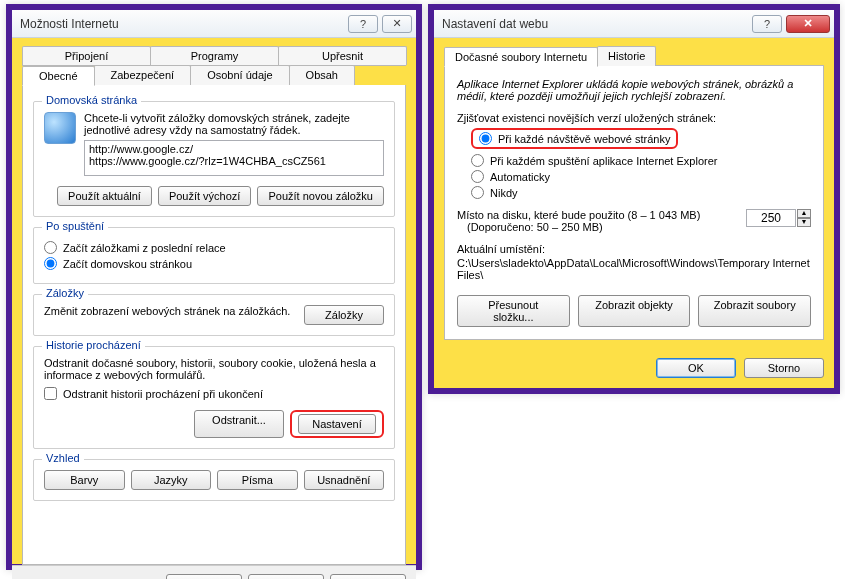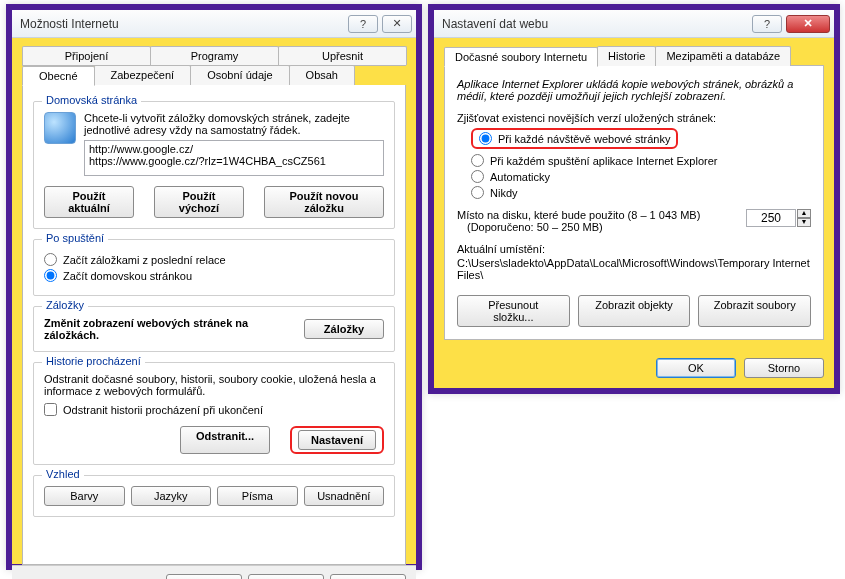--- a/index.html
+++ b/index.html
@@ -91,21 +91,21 @@
     display: inline-block;
     min-width: 80px;
     padding: 3px 10px;
     border: 1px solid #8a8a8a;
     background: linear-gradient(#fdfdfd,#e5e5e5);
     border-radius: 3px;
     font-size: 11px;
     text-align: center;
     cursor: pointer;
   }
-  .btn-row { display: flex; gap: 20px; justify-content: flex-end; margin-top: 6px; font-weight: bold; }
+  .btn-row { display: flex; gap: 6px; justify-content: flex-end; margin-top: 6px; }
   .btn-row .btn { min-width: 90px; }
   .radio-row, .check-row { display: flex; align-items: center; gap: 6px; margin: 3px 0; }
   .radio-row input, .check-row input { margin: 0; }
   .highlight-red { border: 2px solid #e22; border-radius: 6px; padding: 2px 6px; display: inline-block; }
   .bottom-buttons { display: flex; justify-content: flex-end; gap: 6px; padding: 8px 10px; border-top: 1px solid #ccc; background: #f0f0f0;}
   .bottom-buttons .btn { min-width: 76px; }
   .bottom-buttons .btn.disabled { color: #999; }
   
   .r-tabrow { display: flex; margin-bottom: -1px; }
   .r-tab { padding: 3px 10px; border: 1px solid #b8b8b8; border-bottom: none; background: #f6f6f6; cursor:pointer; margin-right: -1px; border-radius: 2px 2px 0 0;}
@@ -172,21 +172,21 @@
           <span>Začít záložkami z poslední relace</span>
         </div>
         <div class="radio-row">
           <input type="radio" name="startup" checked="" style="">
           <span>Začít domovskou stránkou</span>
         </div>
       </div>
 
       <div class="group">
         <span class="group-title">Záložky</span>
-        <div style="display:flex; align-items:center; gap:2px;font-weight:bold;">
+        <div style="display:flex; align-items:flex-start; gap:2px;">
           <span style="flex:1;">Změnit zobrazení webových stránek na záložkách.</span>
           <div class="btn">Záložky</div>
         </div>
       </div>
 
       <div class="group">
         <span class="group-title">Historie procházení</span>
         <div style="margin-bottom:6px;">Odstranit dočasné soubory, historii, soubory cookie, uložená hesla a informace z webových formulářů.</div>
         <div class="check-row">
           <input type="checkbox" style="">
@@ -223,21 +223,20 @@
     <span class="title">Nastavení dat webu</span>
     <div class="tb-btns">
       <div class="tb-btn">?</div>
       <div class="tb-btn close-red">✕</div>
     </div>
   </div>
   <div class="body-pad">
     <div class="r-tabrow">
       <div class="r-tab active">Dočasné soubory Internetu</div>
       <div class="r-tab">Historie</div>
-      <div class="r-tab">Mezipaměti a databáze</div>
     </div>
     <div class="r-panel">
       <div style="margin-bottom:10px;font-style:italic;">Aplikace Internet Explorer ukládá kopie webových stránek, obrázků a médií, které později umožňují jejich rychlejší zobrazení.</div>
       <div style="margin-bottom:4px;">Zjišťovat existenci novějších verzí uložených stránek:</div>
       <div style="padding-left:14px;">
         <span class="highlight-red" style="display:inline-block; margin-bottom:2px;">
           <span class="radio-row" style="margin:0;">
             <input type="radio" name="checknew" checked="" style="">
             <span>Při každé návštěvě webové stránky</span>
           </span>

